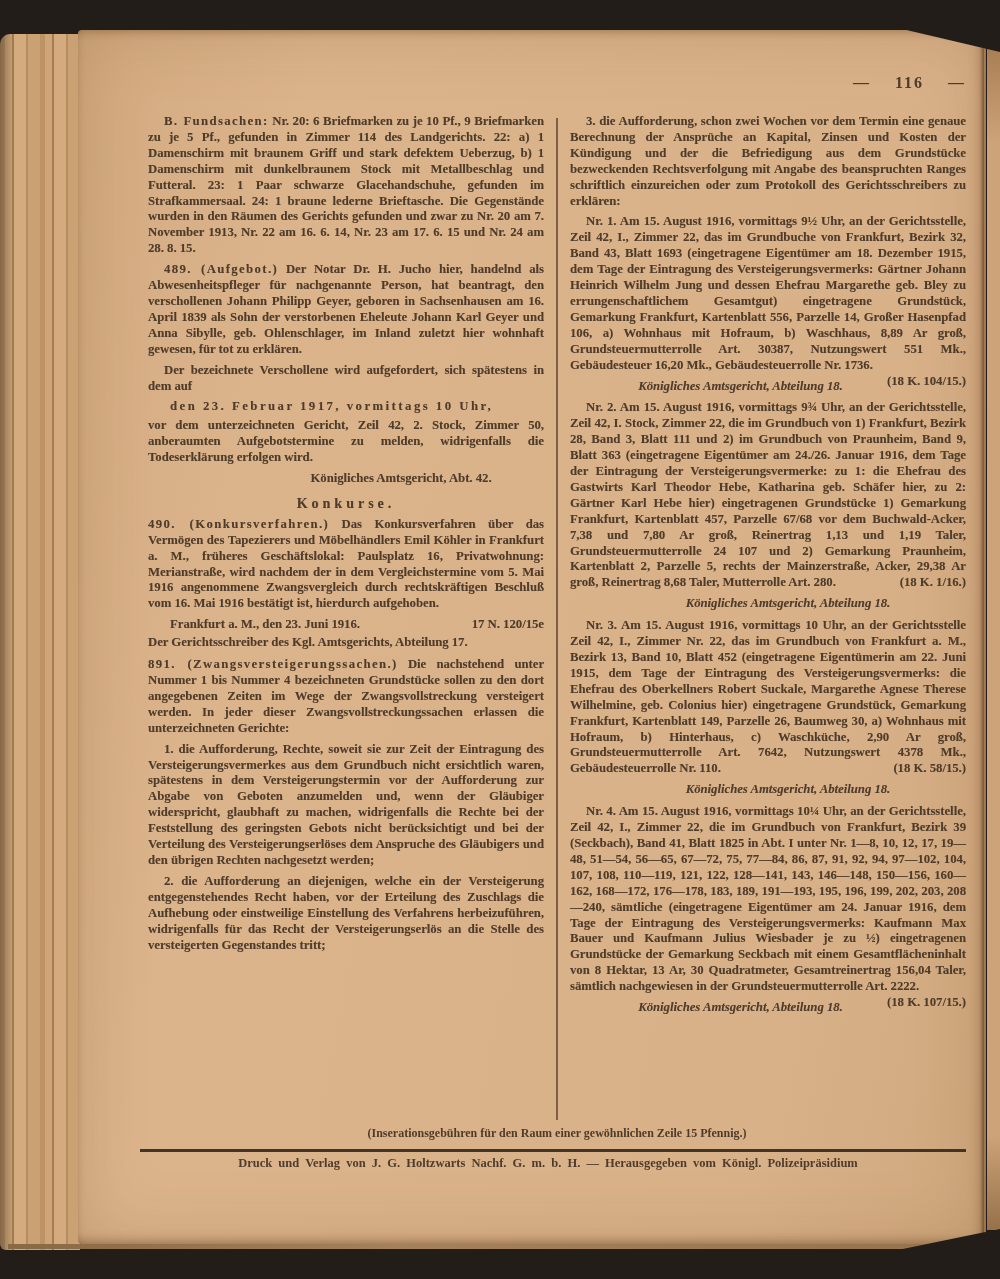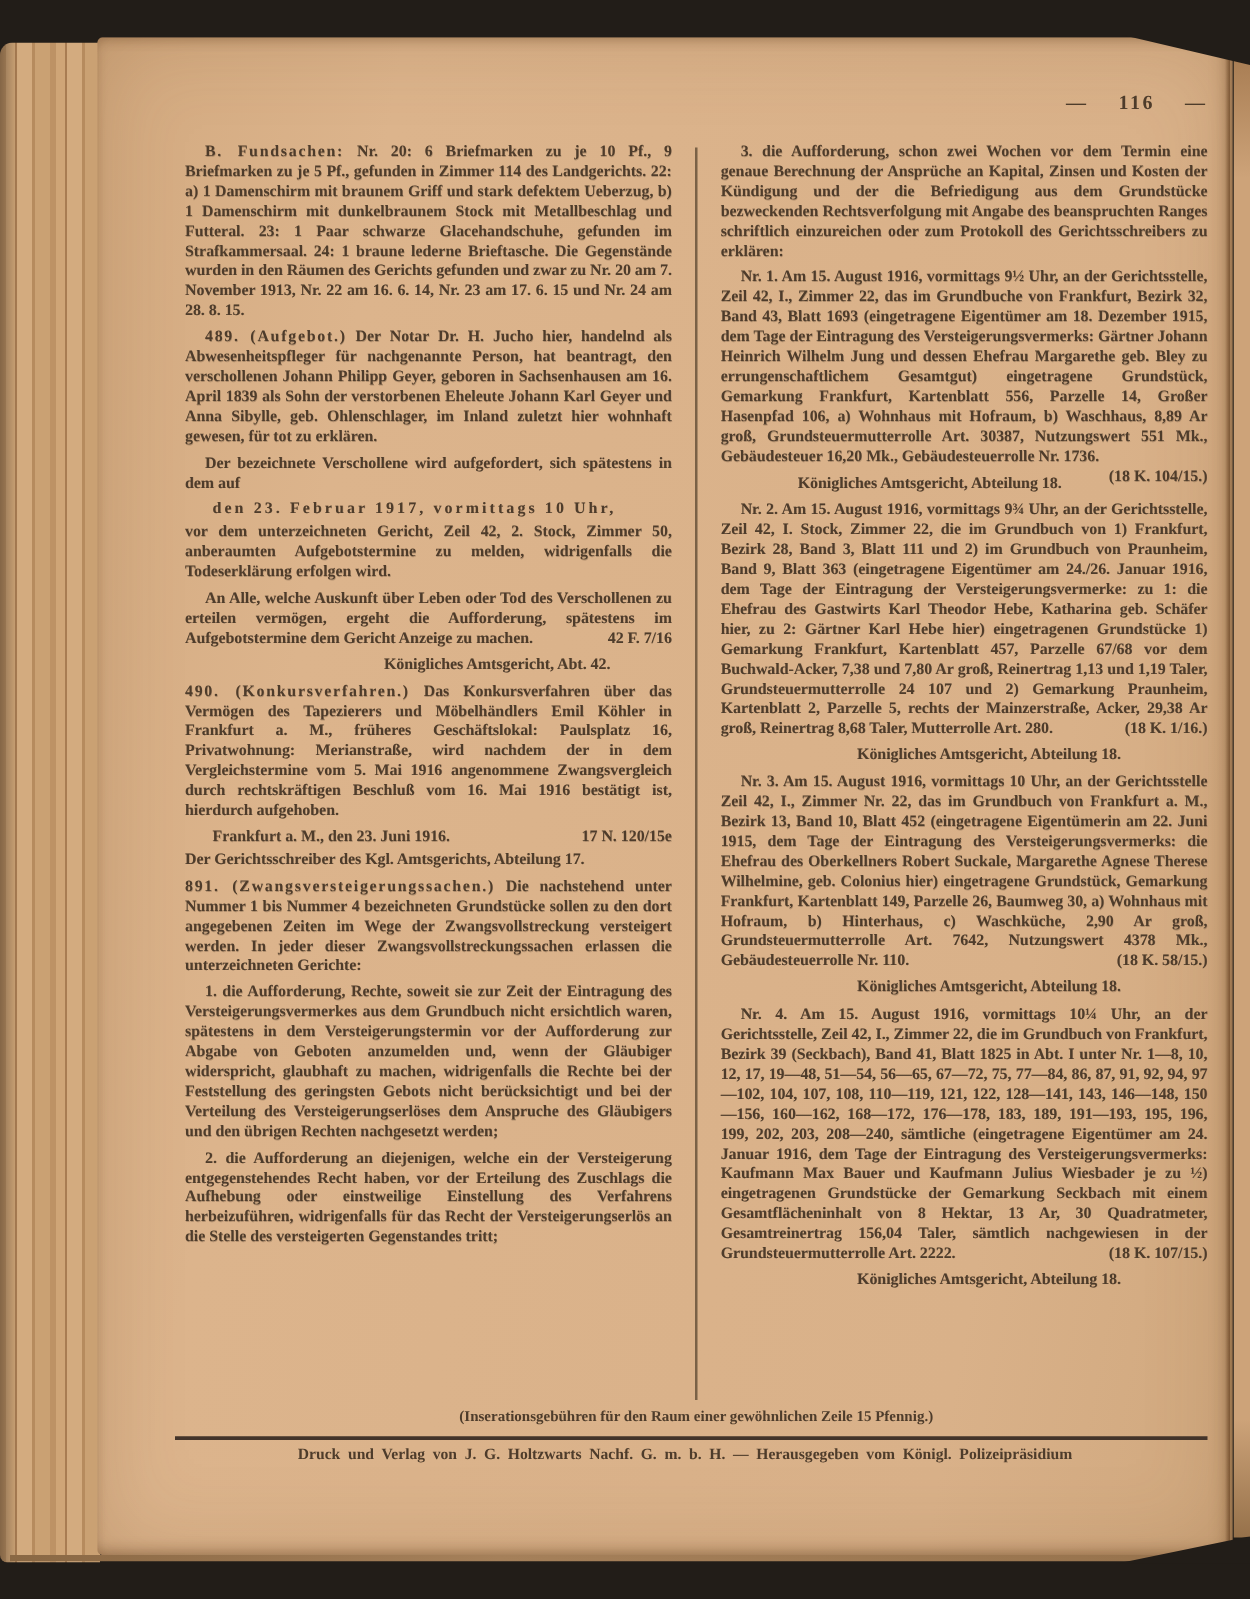--- a/index.html
+++ b/index.html
@@ -55,42 +55,42 @@
   }
 
   
   .pageno {
     position: absolute; left: 70px; top: 44px; width: 818px;
     text-align: right; font-size: 16px; font-weight: 700;
     color: #4e3c2b; letter-spacing: 2px; word-spacing: 18px;
   }
   .content {
     position: absolute; left: 70px; top: 84px; width: 818px;
-    display: flex; gap: 39px;
+    display: flex; gap: 26px;
   }
   .col {
     width: 396px; text-align: justify;
     font-size: 12.7px; line-height: 15.9px; font-weight: 700;
     color: #4e3c2b;
     text-shadow: 0.3px 0.3px 0 rgba(78, 60, 43, .30);
     hyphens: auto;
   }
   .divider {
     position: absolute; left: 478px; top: 88px; width: 2px; height: 1002px;
     background: rgba(104, 82, 58, .85);
   }
   .para { margin: 0 0 5px 0; text-indent: 16px; }
   .para.flush { text-indent: 0; }
   .lead-sp { letter-spacing: 1.4px; }
   .gesperrt { letter-spacing: 2.5px; text-indent: 22px; margin: 0 0 3px 0; }
   .ref { float: right; letter-spacing: 0; }
   .dateline { margin: 0 0 2px 0; text-indent: 22px; }
   .sig { margin: 0 0 6px 0; text-indent: 0; text-align: center; }
   .sig-left { padding-left: 110px; }
-  .sig-right { padding-left: 40px; }
+  .sig-right { padding-left: 40px; font-style: italic; }
   .sig-wide { text-align: left; padding-left: 0; }
   .heading {
     margin: 9px 0 5px 0; text-align: center; text-indent: 0;
     font-size: 14px; font-weight: 700; letter-spacing: 4px; color: #4e3c2b;
   }
   .footer-notice {
     position: absolute; left: 70px; top: 1096px; width: 818px;
     text-align: center; font-size: 12px; font-weight: 700; color: #4e3c2b;
   }
   .footer-rule {
@@ -128,27 +128,24 @@
           <span class="lead-sp">489. (Aufgebot.)</span>
           <span>Der Notar Dr. H. Jucho hier, handelnd als Abwesenheitspfleger für nachgenannte Person, hat beantragt, den verschollenen Johann Philipp Geyer, geboren in Sachsenhausen am 16. April 1839 als Sohn der verstorbenen Eheleute Johann Karl Geyer und Anna Sibylle, geb. Ohlenschlager, im Inland zuletzt hier wohnhaft gewesen, für tot zu erklären.</span>
         </p>
 
         <p class="para">Der bezeichnete Verschollene wird aufgefordert, sich spätestens in dem auf</p>
 
         <p class="para gesperrt">den 23. Februar 1917, vormittags 10 Uhr,</p>
 
         <p class="para flush">vor dem unterzeichneten Gericht, Zeil 42, 2. Stock, Zimmer 50, anberaumten Aufgebotstermine zu melden, widrigenfalls die Todeserklärung erfolgen wird.</p>
 
-        <p class="para">
-          <span>An Alle, welche Auskunft über Leben oder Tod des Verschollenen zu erteilen vermögen, ergeht die Aufforderung, spätestens im Aufgebotstermine dem Gericht Anzeige zu machen.</span>
-          <span class="ref">42 F. 7/16</span>
-        </p>
 
         <p class="sig sig-left">Königliches Amtsgericht, Abt. 42.</p>
 
+        <h2 class="heading">Konkurse.</h2>
 
         <p class="para flush">
           <span class="lead-sp">490. (Konkursverfahren.)</span>
           <span>Das Konkursverfahren über das Vermögen des Tapezierers und Möbelhändlers Emil Köhler in Frankfurt a. M., früheres Geschäftslokal: Paulsplatz 16, Privatwohnung: Merianstraße, wird nachdem der in dem Vergleichstermine vom 5. Mai 1916 angenommene Zwangsvergleich durch rechtskräftigen Beschluß vom 16. Mai 1916 bestätigt ist, hierdurch aufgehoben.</span>
         </p>
 
         <p class="dateline">
           <span>Frankfurt a. M., den 23. Juni 1916.</span>
           <span class="ref">17 N. 120/15e</span>
         </p>

